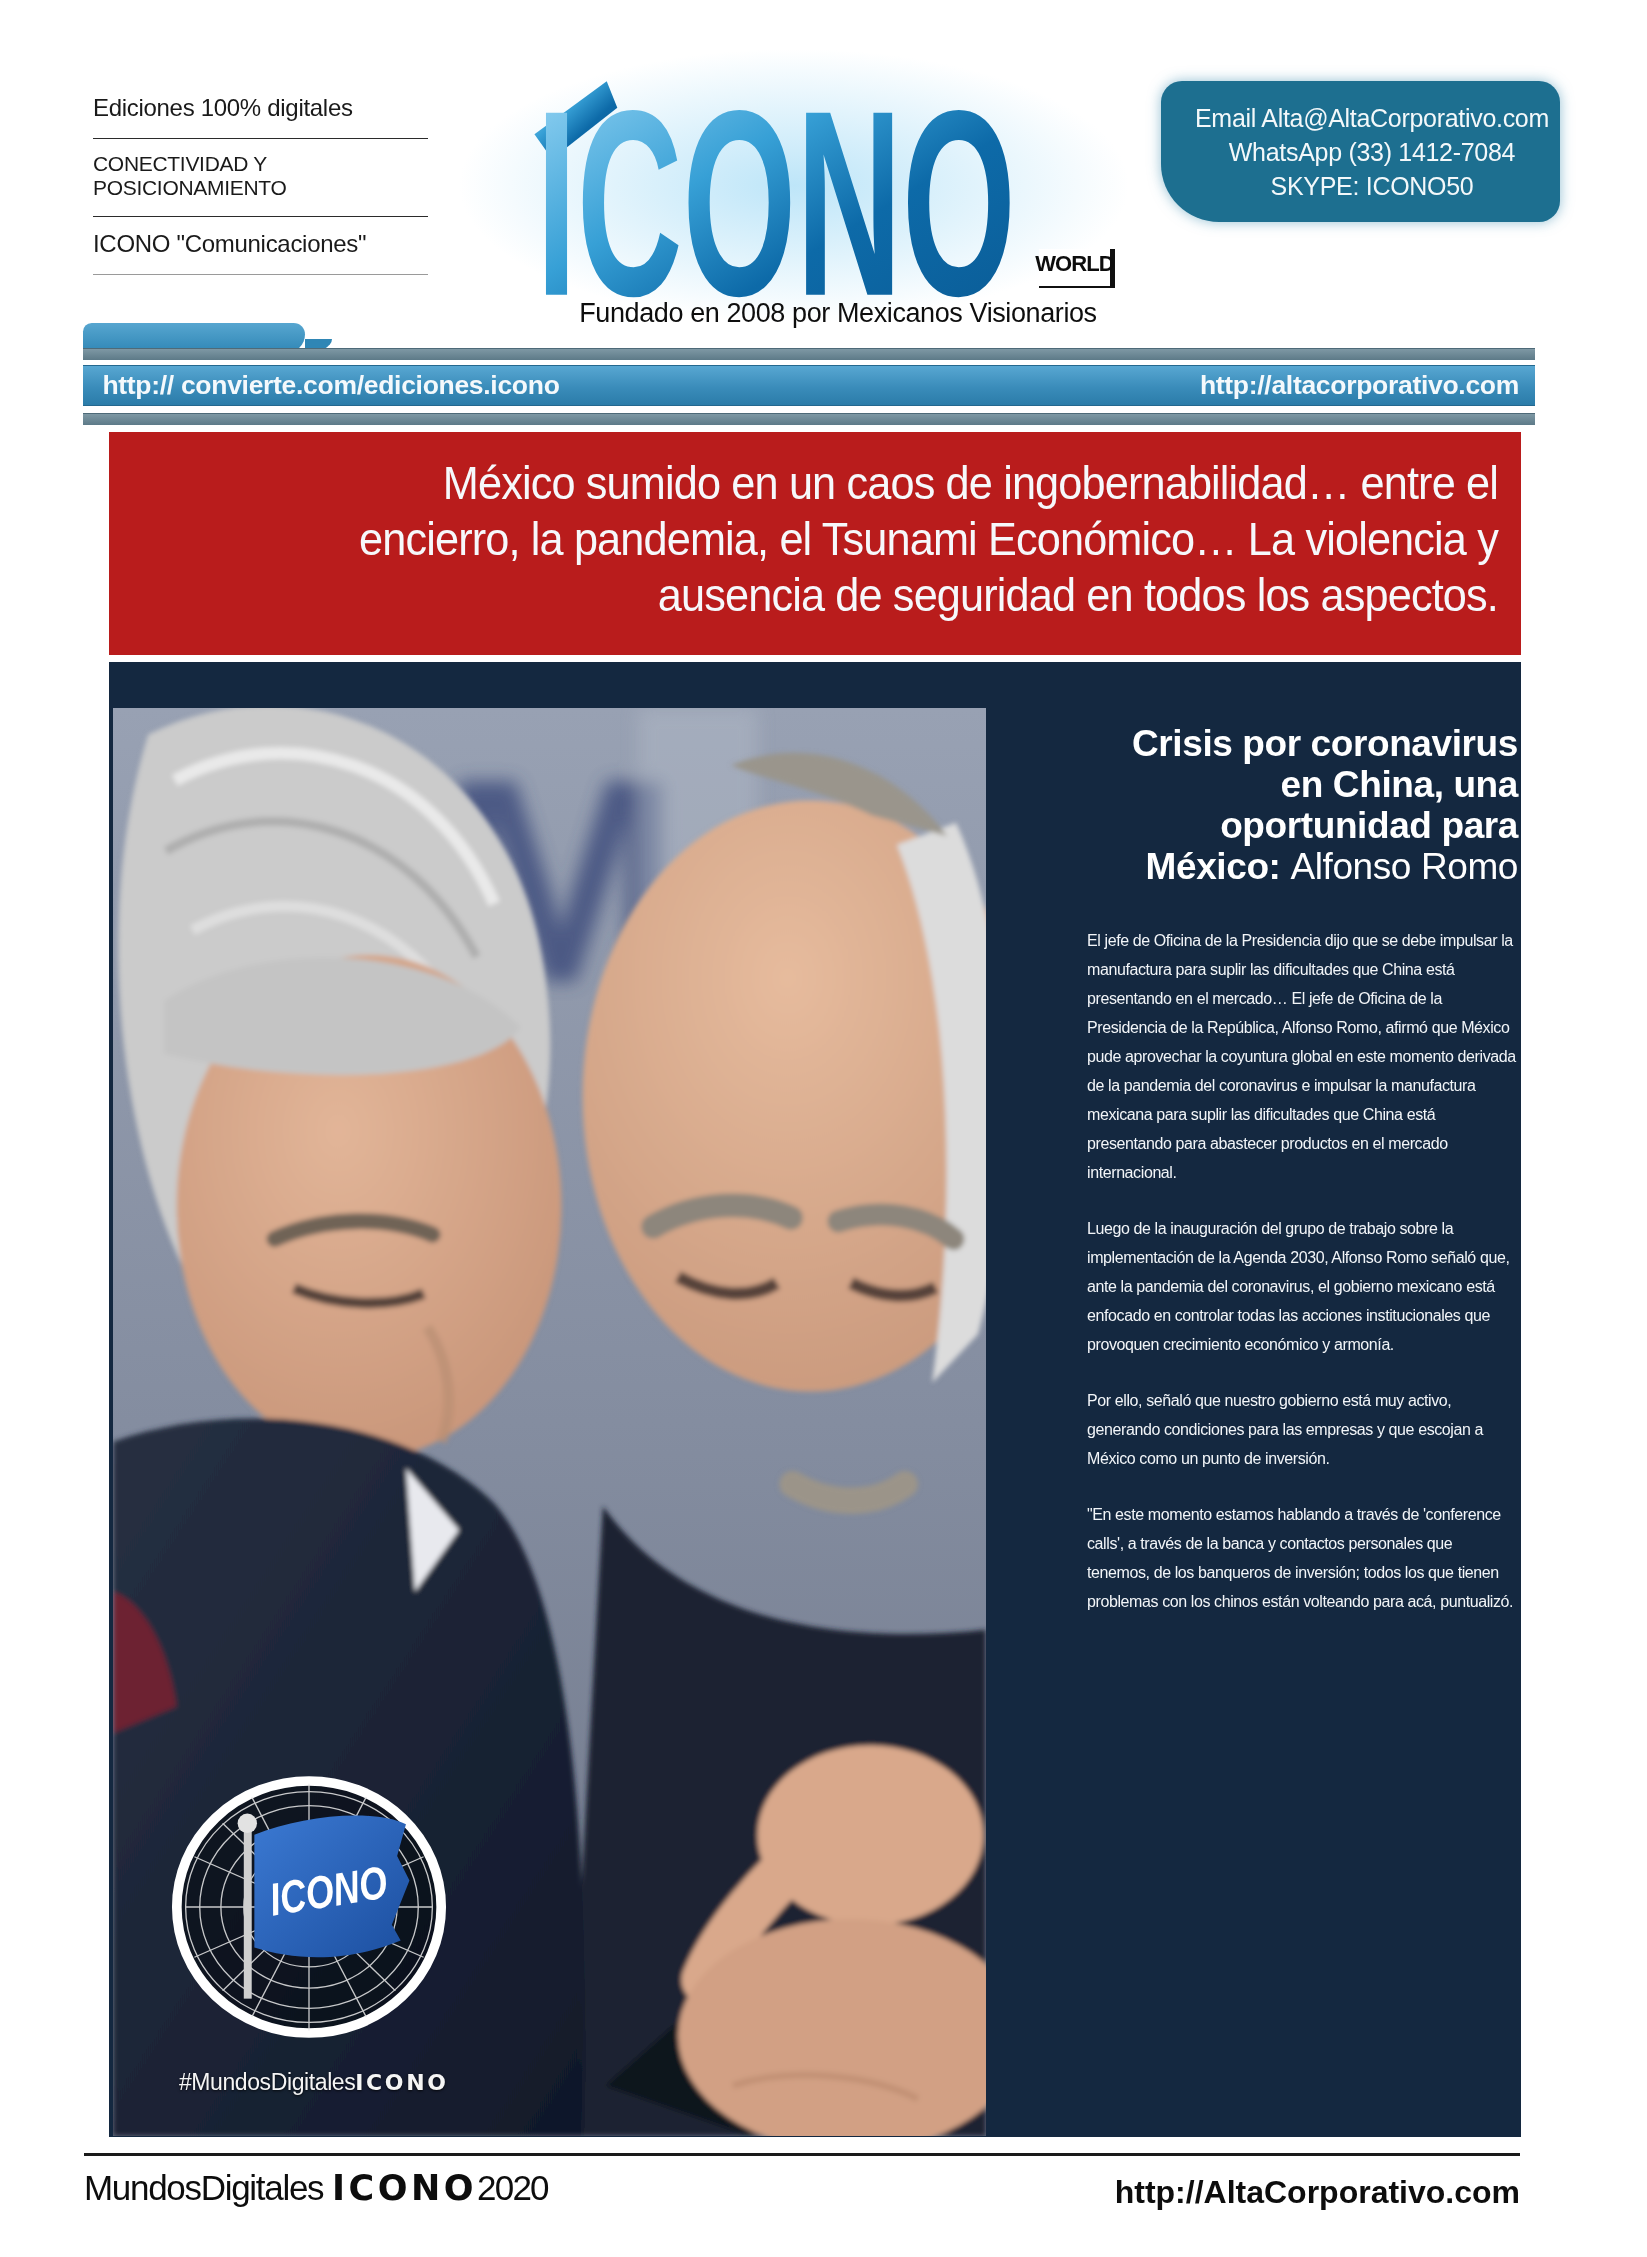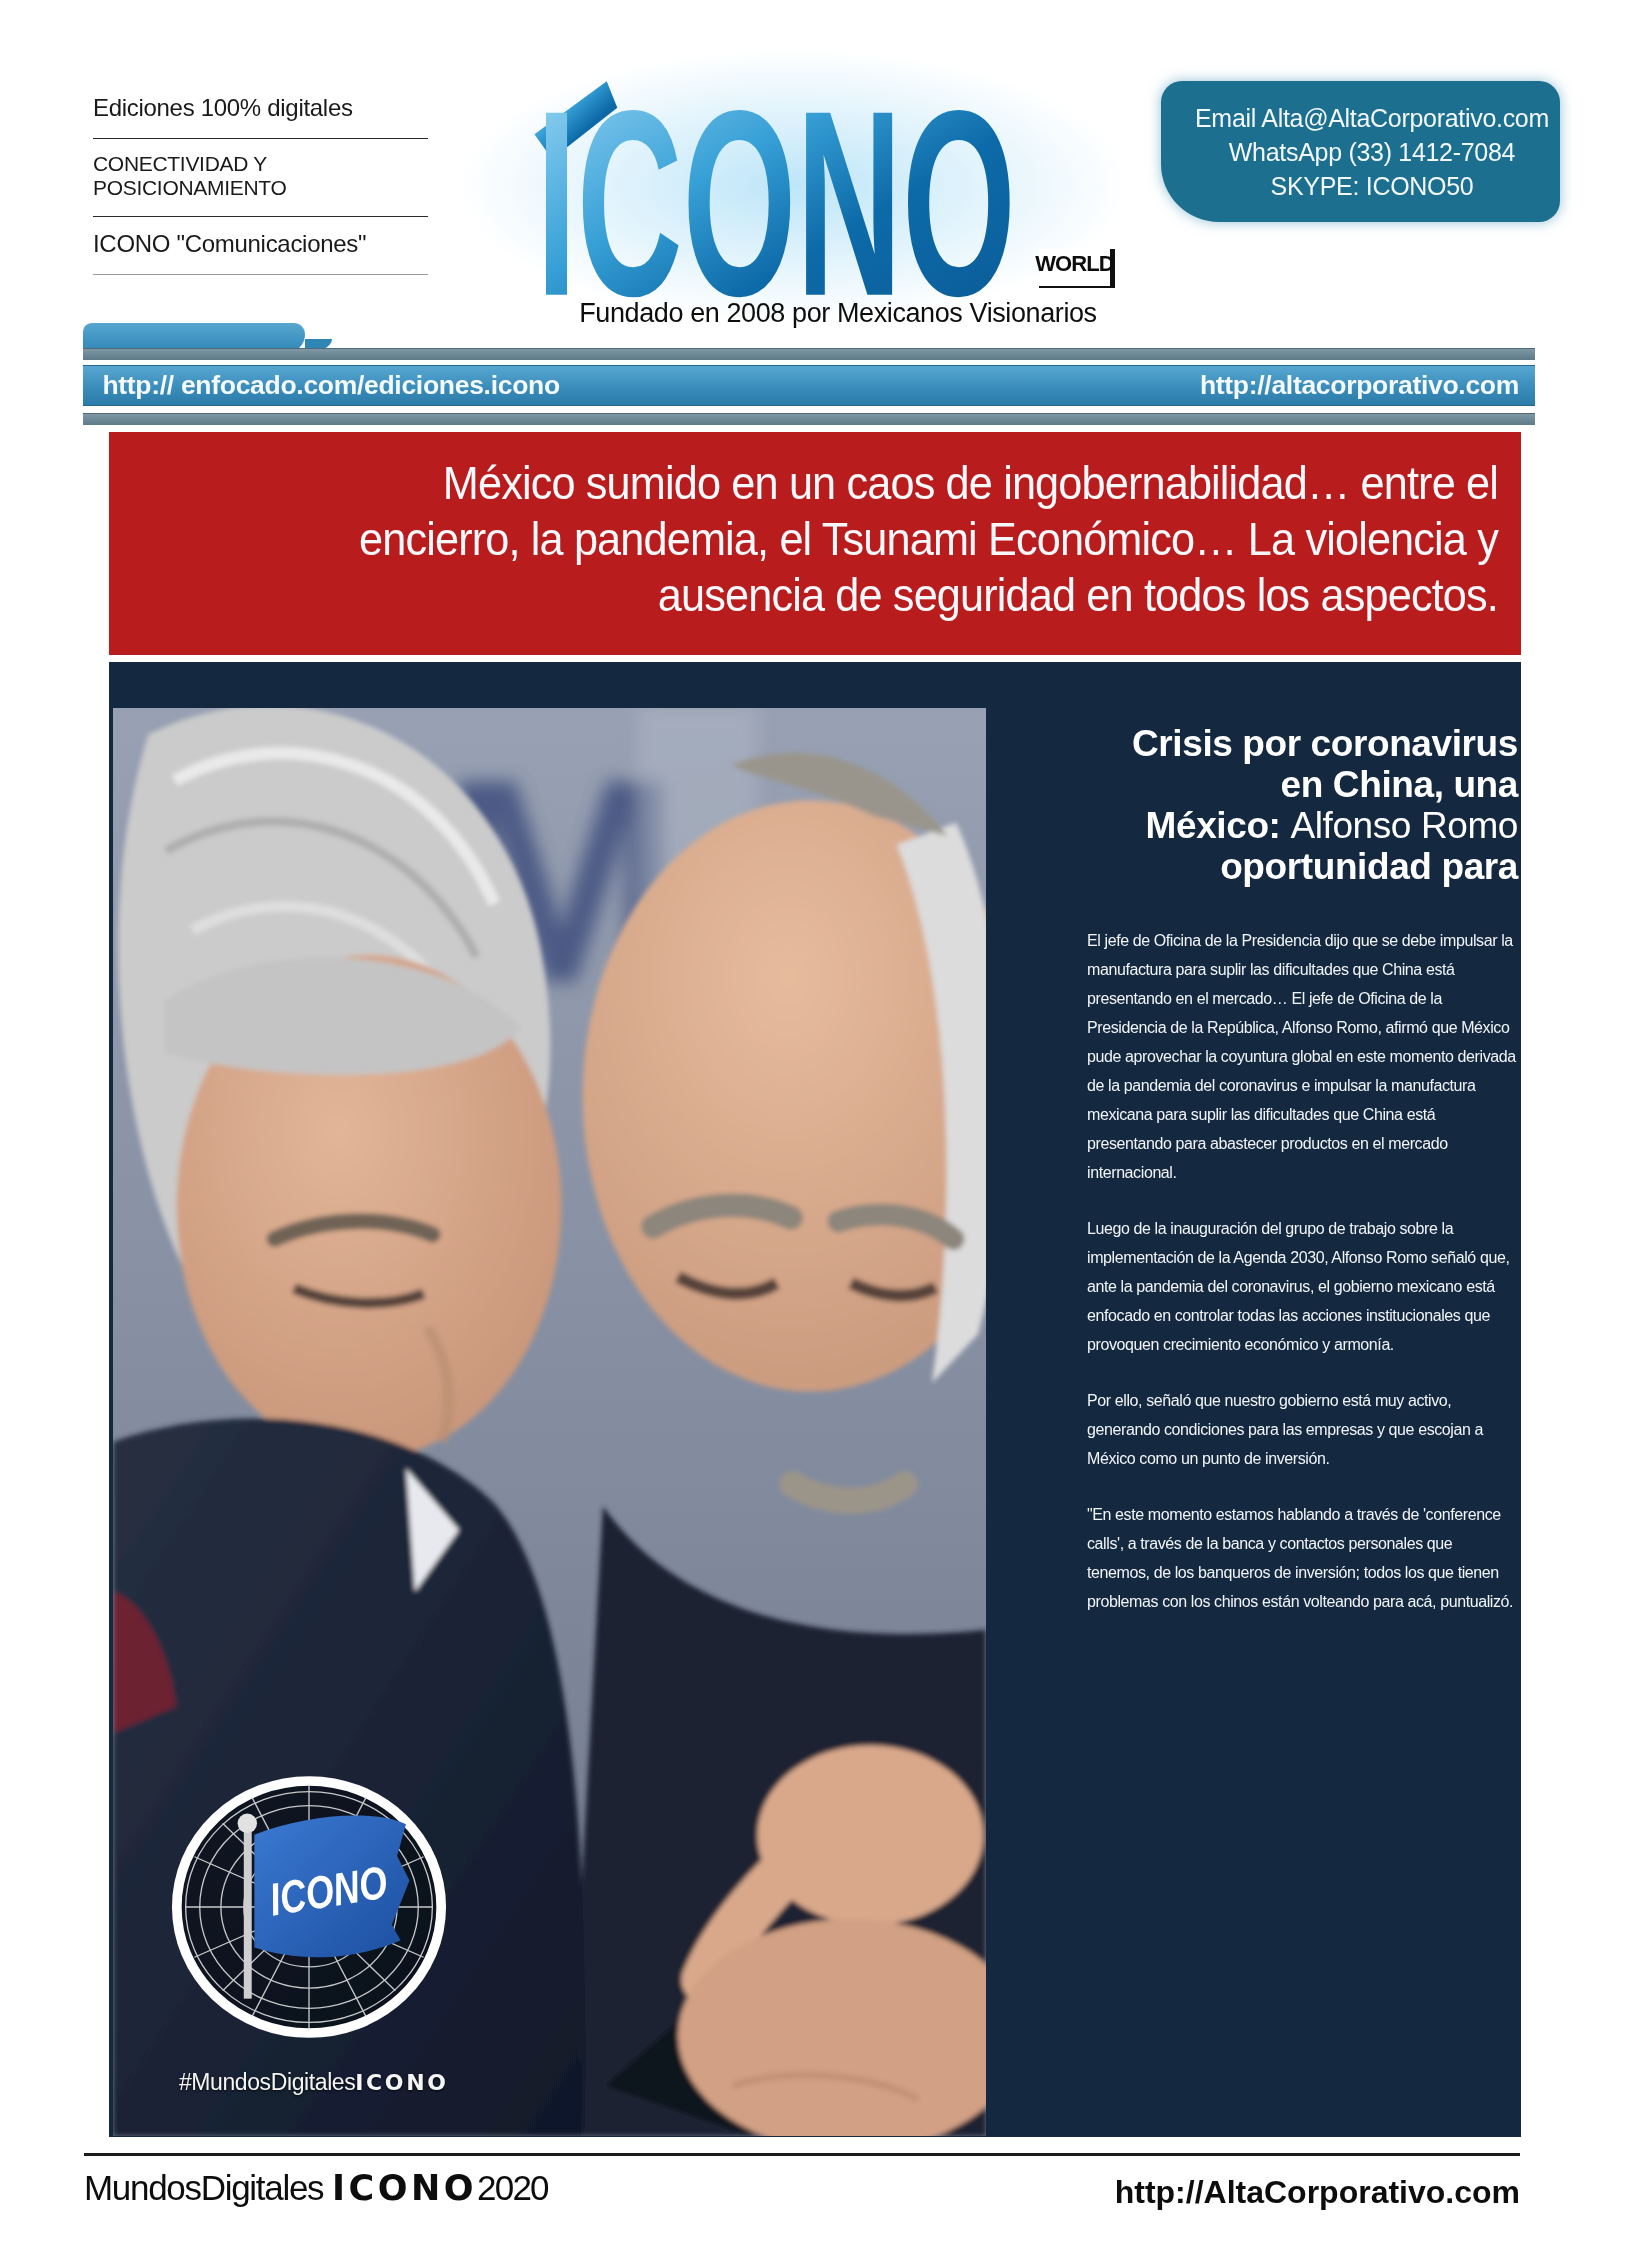--- a/index.html
+++ b/index.html
@@ -114,21 +114,21 @@
 
   <div class="contact-box">
     <div>Email Alta@AltaCorporativo.com</div>
     <div>WhatsApp (33) 1412-7084</div>
     <div>SKYPE: ICONO50</div>
   </div>
 
   <div class="tab"></div>
   <div class="graybar g1"></div>
   <div class="urlbar">
-    <span class="url left">http:// enfocado.com/ediciones.icono</span>
+    <span class="url left">http:// convierte.com/ediciones.icono</span>
     <span class="url right">http://altacorporativo.com</span>
   </div>
   <div class="graybar g2"></div>
 
   <div class="headline">
     <div class="hl-line">México sumido en un caos de ingobernabilidad… entre el</div>
     <div class="hl-line">encierro, la pandemia, el Tsunami Económico… La violencia y</div>
     <div class="hl-line">ausencia de seguridad en todos los aspectos.</div>
   </div>
 
@@ -234,22 +234,22 @@
     </svg>
     <div class="badge-tag">
       <span>#MundosDigitales</span><span class="brand">ICONO</span>
     </div>
   </div>
 
   <div class="article-col">
     <div class="article-title">
       <div class="t-line">Crisis por coronavirus</div>
       <div class="t-line">en China, una</div>
+      <div class="t-line">oportunidad  para</div>
       <div class="t-line"><span>México:</span> <span class="regular">Alfonso Romo</span></div>
-      <div class="t-line">oportunidad  para</div>
     </div>
     <div class="article-body">
       <p>El jefe de Oficina de la Presidencia dijo que se debe impulsar la manufactura para suplir las dificultades que China está presentando en el mercado… El jefe de Oficina de la Presidencia de la República, Alfonso Romo, afirmó que México pude aprovechar la coyuntura global en este momento derivada de la pandemia del coronavirus e impulsar la manufactura mexicana para suplir las dificultades que China está presentando para abastecer productos en el mercado internacional.</p>
       <p>Luego de la inauguración del grupo de trabajo sobre la implementación de la Agenda 2030, Alfonso Romo señaló que, ante la pandemia del coronavirus, el gobierno mexicano está enfocado en controlar todas las acciones institucionales que provoquen crecimiento económico y armonía.</p>
       <p>Por ello, señaló que nuestro gobierno está muy activo, generando condiciones para las empresas y que escojan a México como un punto de inversión.</p>
       <p>"En este momento estamos hablando a través de 'conference calls', a través de la banca y contactos personales que tenemos, de los banqueros de inversión; todos los que tienen problemas con los chinos están volteando para acá, puntualizó.</p>
     </div>
   </div>
 
   <div class="footer-rule"></div>

